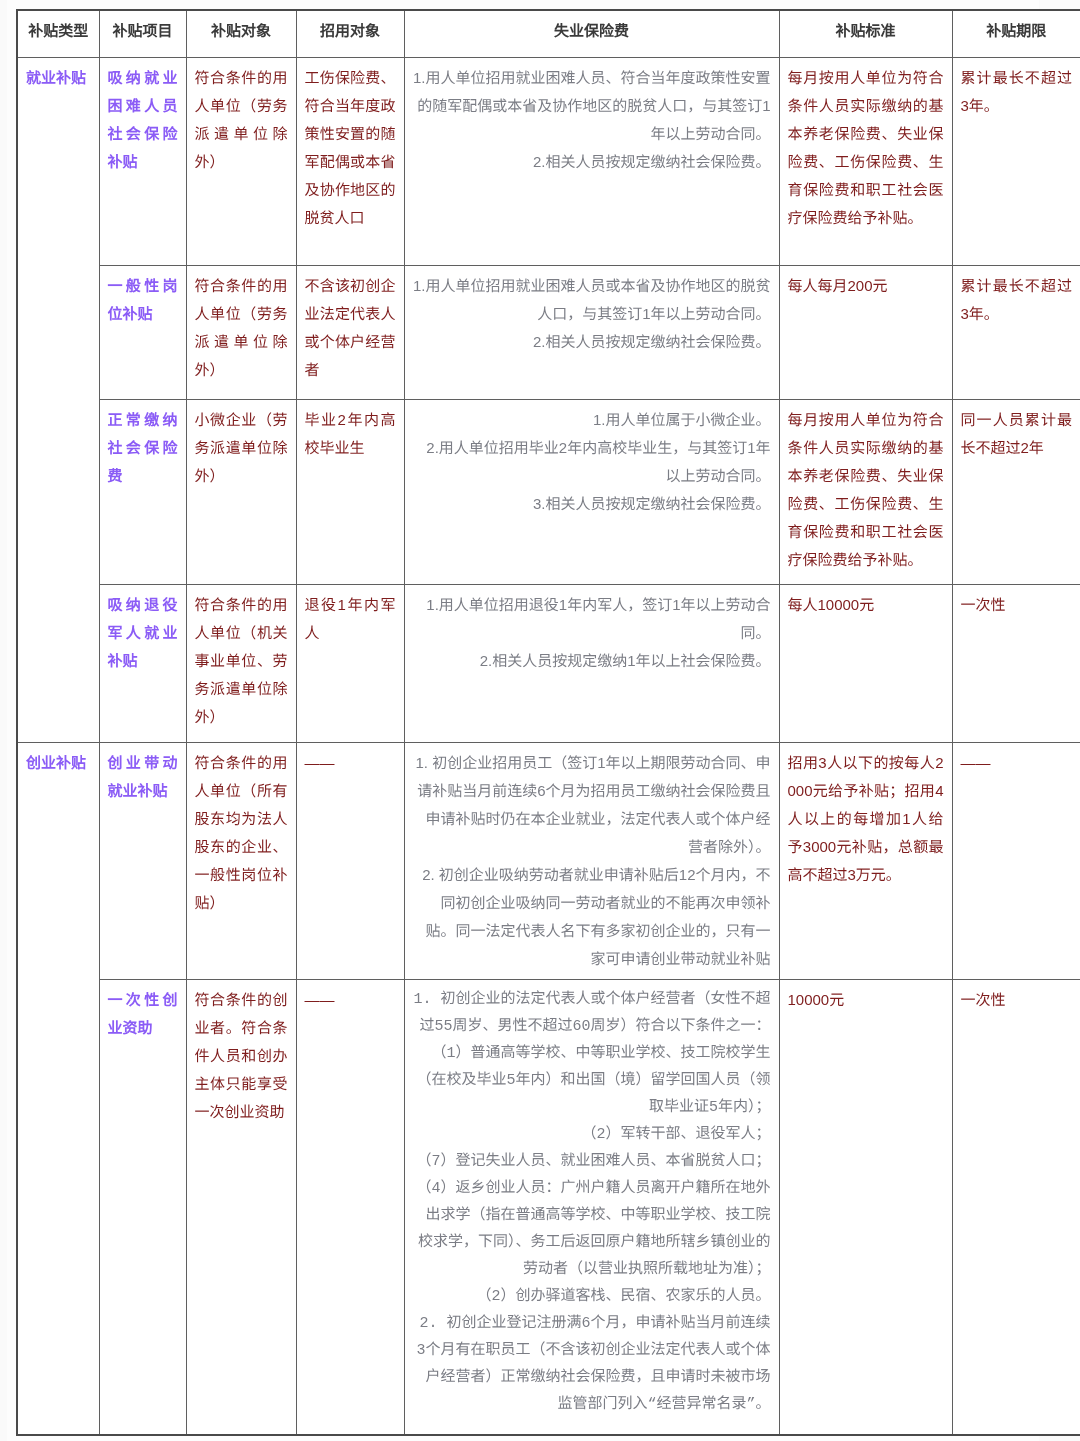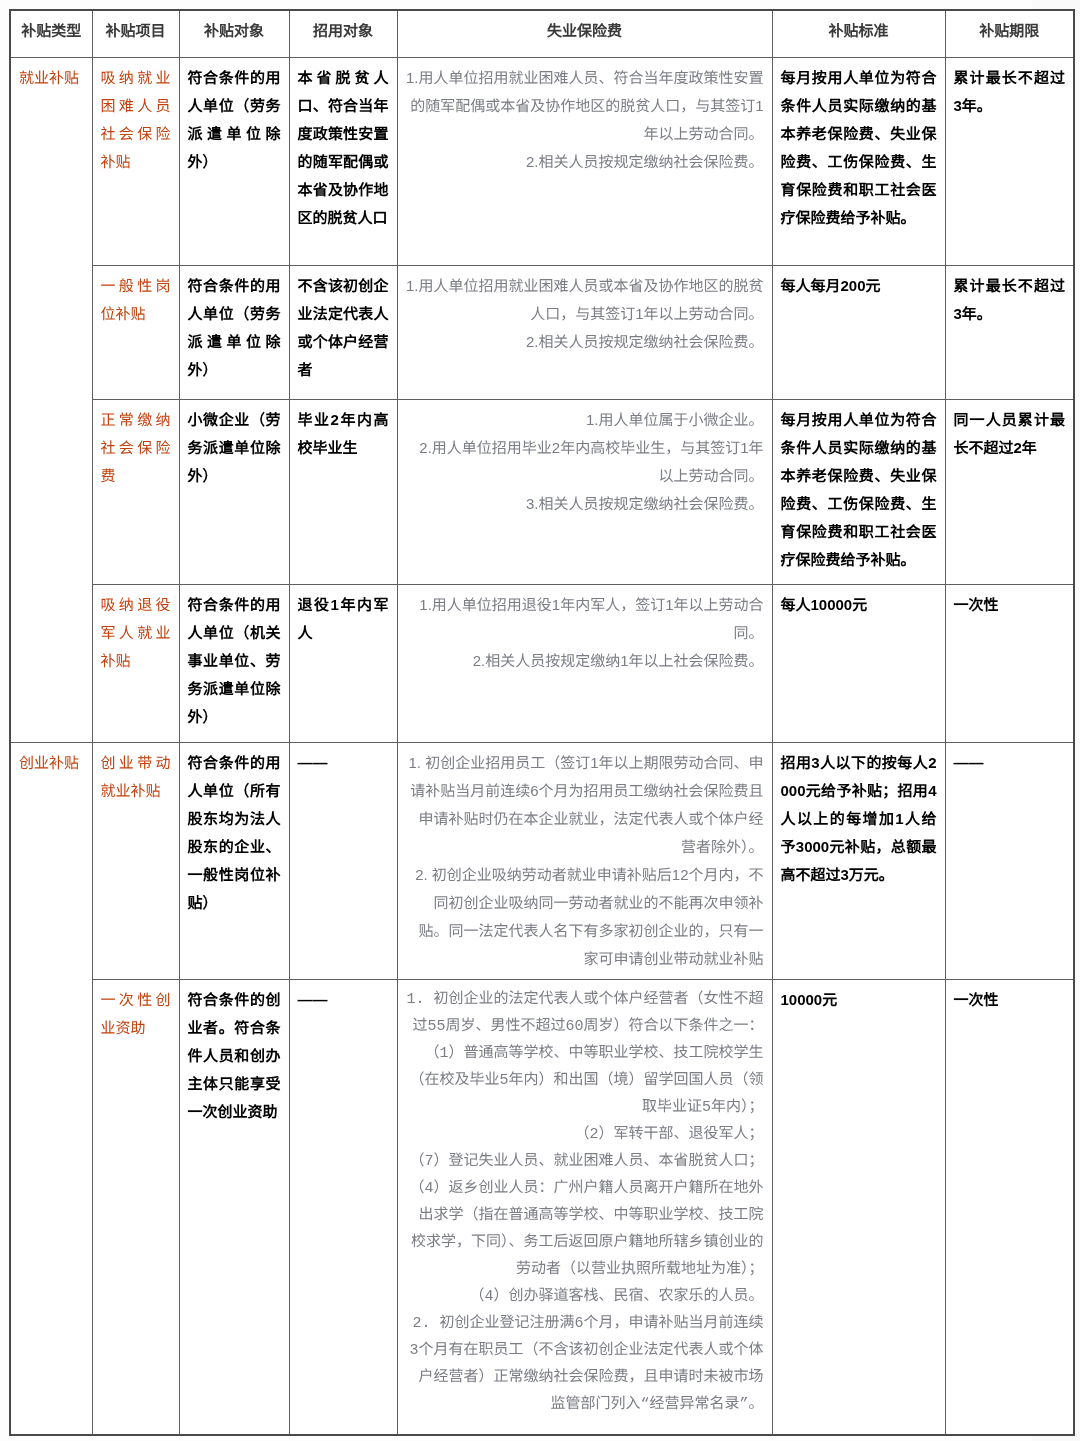--- a/index.html
+++ b/index.html
@@ -7,20 +7,21 @@
     padding:0;
     background:#fafafa;
     font-family:"Liberation Sans","DejaVu Sans",sans-serif;
   }
   .page{
     width:1032px;
     height:1441px;
     box-sizing:border-box;
     padding:9px;
     background:#fdfdfd;
+    margin-left:7px;
   }
   table.subsidy{
     border-collapse:collapse;
     table-layout:fixed;
     width:1064px;
     height:1425px;
     background:#ffffff;
     border:2px solid #4a4a4a;
   }
   table.subsidy td,table.subsidy th{
@@ -34,28 +35,27 @@
     word-break:break-all;
   }
   th.hdr{
     font-weight:bold;
     color:#3a3a3a;
     text-align:center;
     vertical-align:middle;
     padding:4px 2px;
   }
   td.type,td.item{
-    font-weight:normal;
-    color:#c2410c;
+    font-weight:bold;
+    color:#8b5cf6;
     text-align:justify;
   }
   td.body{
-    color:#000000;
+    color:#7f1d1d;
     text-align:justify;
-    font-weight:bold;
   }
   td.cond{
     color:#7b7d85;
     text-align:right;
   }
   td.cond div{display:block;}
   tr.rh{height:47px;}
   tr.r1{height:208px;}
   tr.r2{height:134px;}
   tr.r3{height:185px;}
@@ -88,21 +88,21 @@
         <th class="hdr">补贴标准</th>
         <th class="hdr">补贴期限</th>
       </tr>
     </thead>
     <tbody>
 
       <tr class="r1">
         <td class="type" rowspan="4">就业补贴</td>
         <td class="item">吸纳就业困难人员社会保险补贴</td>
         <td class="body">符合条件的用人单位（劳务派遣单位除外）</td>
-        <td class="body">本省脱贫人口、符合当年度政策性安置的随军配偶或本省及协作地区的脱贫人口</td>
+        <td class="body">工伤保险费、符合当年度政策性安置的随军配偶或本省及协作地区的脱贫人口</td>
         <td class="cond">
           <div>1.用人单位招用就业困难人员、符合当年度政策性安置的随军配偶或本省及协作地区的脱贫人口，与其签订1年以上劳动合同。</div>
           <div>2.相关人员按规定缴纳社会保险费。</div>
         </td>
         <td class="body">每月按用人单位为符合条件人员实际缴纳的基本养老保险费、失业保险费、工伤保险费、生育保险费和职工社会医疗保险费给予补贴。</td>
         <td class="body">累计最长不超过3年。</td>
       </tr>
       <tr class="r2">
         <td class="item">一般性岗位补贴</td>
         <td class="body">符合条件的用人单位（劳务派遣单位除外）</td>
@@ -153,21 +153,21 @@
       <tr class="r6">
         <td class="item">一次性创业资助</td>
         <td class="body">符合条件的创业者。符合条件人员和创办主体只能享受一次创业资助</td>
         <td class="body">——</td>
         <td class="cond">
           <div>1. 初创企业的法定代表人或个体户经营者（女性不超过55周岁、男性不超过60周岁）符合以下条件之一：</div>
           <div>（1）普通高等学校、中等职业学校、技工院校学生（在校及毕业5年内）和出国（境）留学回国人员（领取毕业证5年内）；</div>
           <div>（2）军转干部、退役军人；</div>
           <div>（7）登记失业人员、就业困难人员、本省脱贫人口；</div>
           <div>（4）返乡创业人员：广州户籍人员离开户籍所在地外出求学（指在普通高等学校、中等职业学校、技工院校求学，下同）、务工后返回原户籍地所辖乡镇创业的劳动者（以营业执照所载地址为准）；</div>
-          <div>（4）创办驿道客栈、民宿、农家乐的人员。</div>
+          <div>（2）创办驿道客栈、民宿、农家乐的人员。</div>
           <div>2. 初创企业登记注册满6个月，申请补贴当月前连续3个月有在职员工（不含该初创企业法定代表人或个体户经营者）正常缴纳社会保险费，且申请时未被市场监管部门列入“经营异常名录”。</div>
         </td>
         <td class="body">10000元</td>
         <td class="body">一次性</td>
       </tr>
     </tbody>
   </table>
 </div>
 
 </body></html>

